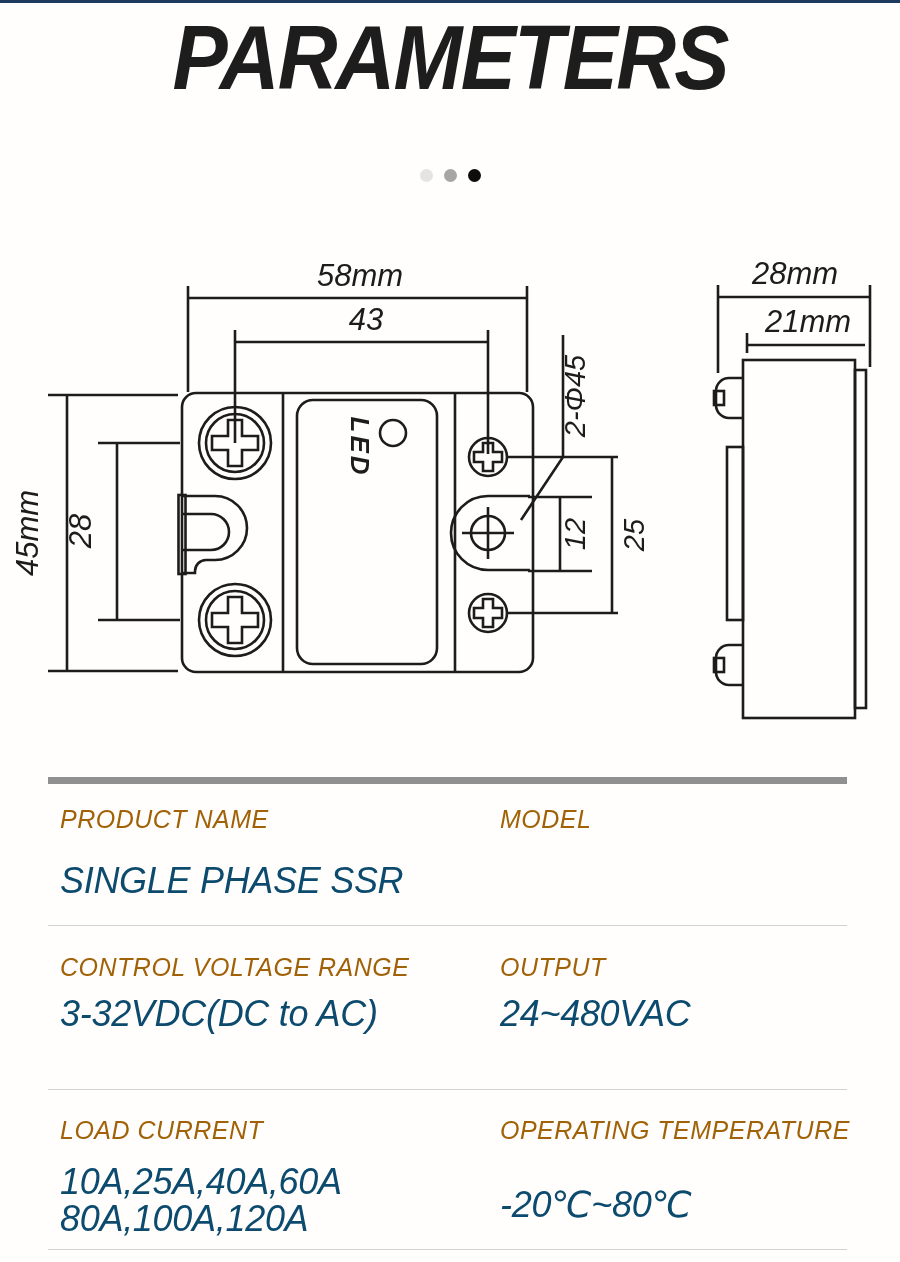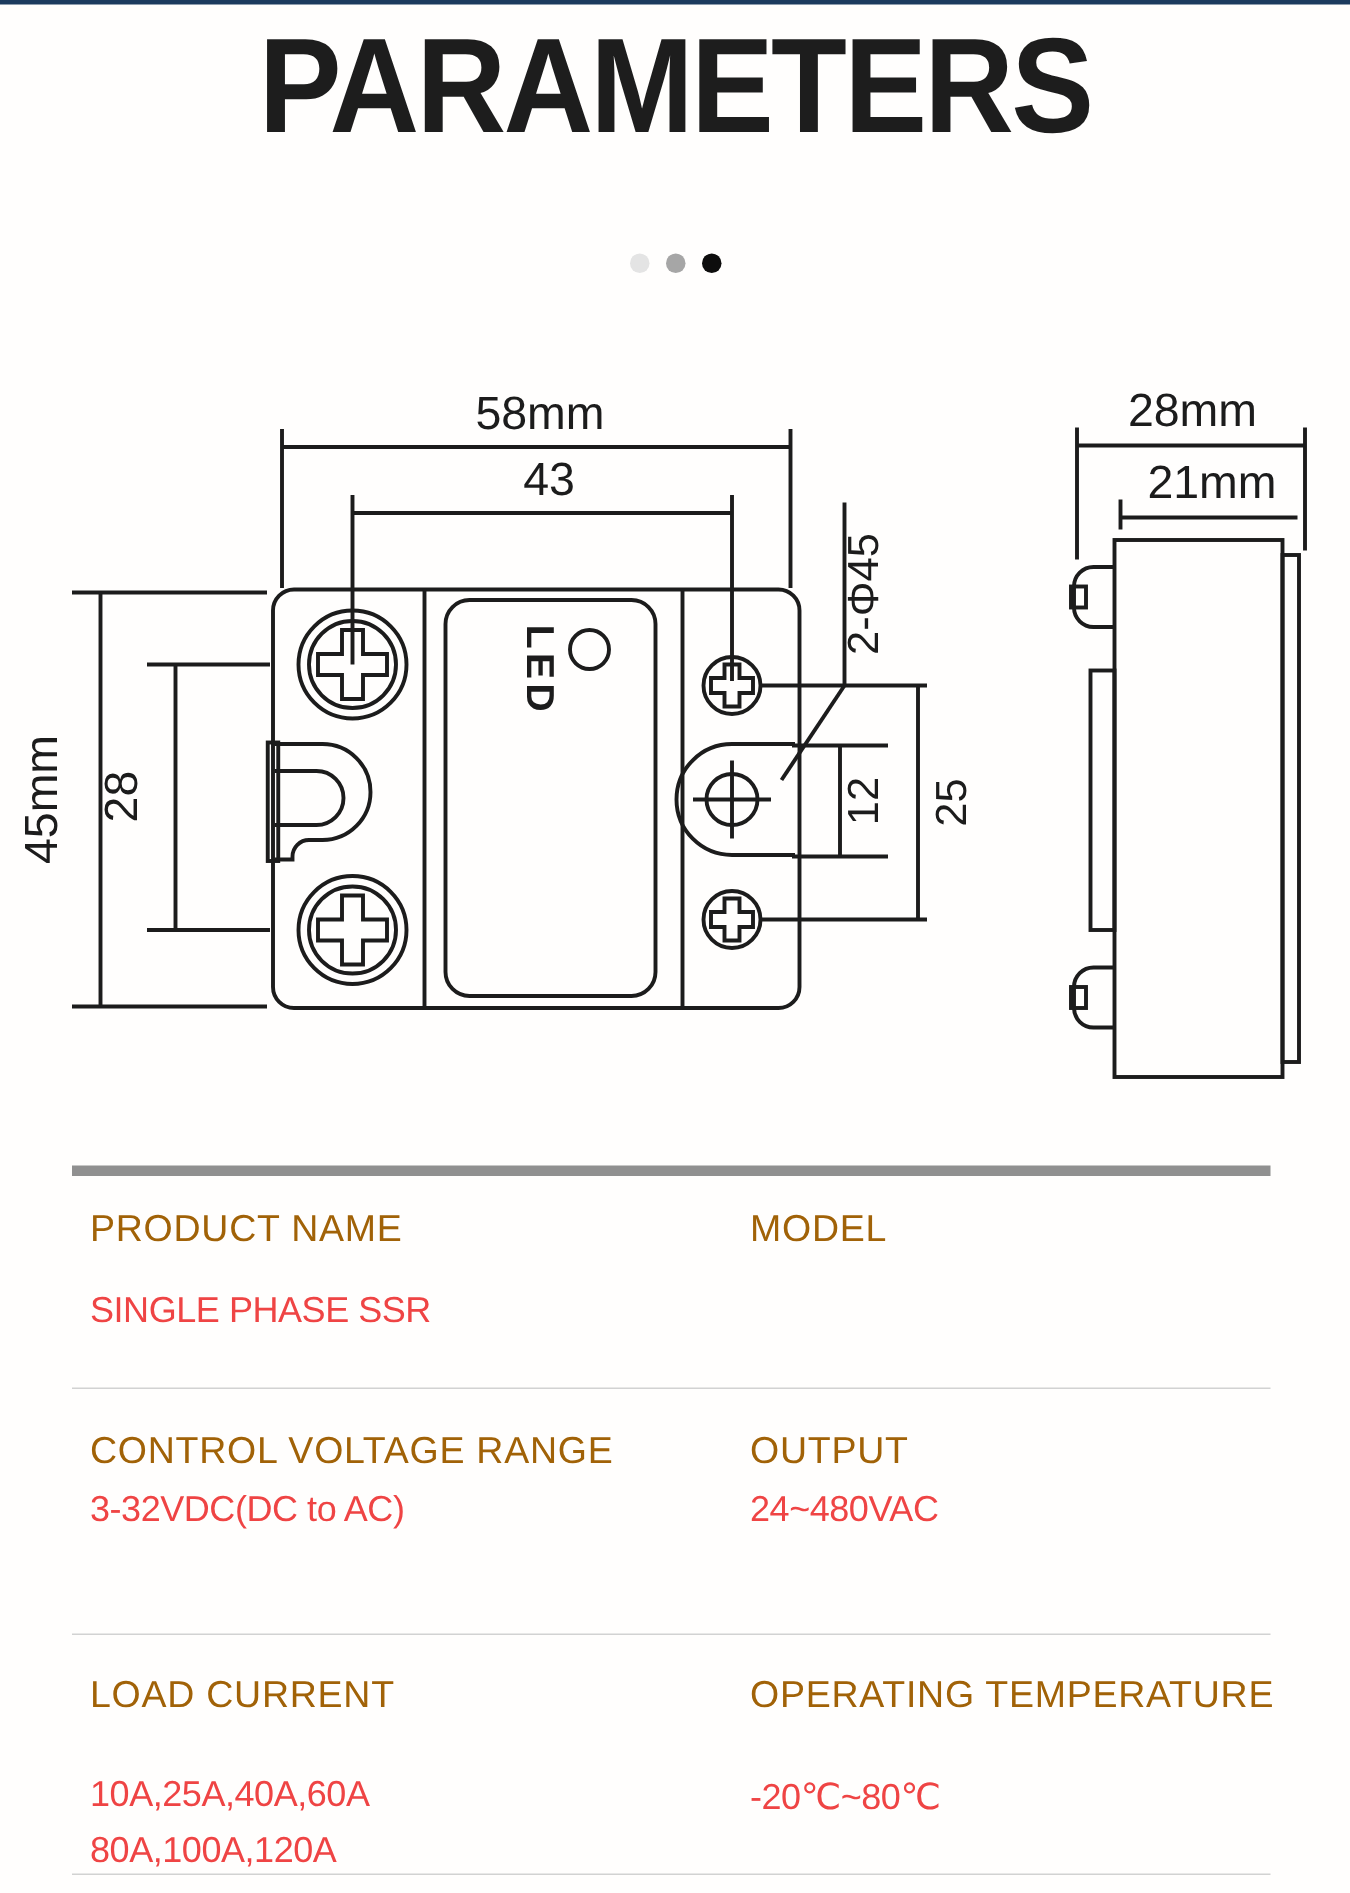--- a/index.html
+++ b/index.html
@@ -1,43 +1,43 @@
 <!DOCTYPE html>
 <html><head>
 <meta charset="utf-8">
 <style>
   html,body{margin:0;padding:0;background:#ffffff;}
   .page{position:relative;width:900px;height:1262px;background:#fffefd;overflow:hidden;
-        font-family:"Liberation Sans","DejaVu Sans",sans-serif;color:#1c1c1c;}
+        font-family:"Liberation Sans","DejaVu Sans",sans-serif;color:#1c1c1c;font-style:italic;}
   .topbar{position:absolute;left:0;top:0;width:900px;height:3px;background:#1c3b5e;}
   .title{position:absolute;left:0;top:8px;width:900px;text-align:center;
          font-size:90px;font-weight:bold;letter-spacing:-2px;color:#1d1d1d;
          transform:scaleX(.92);transform-origin:50% 50%;line-height:100px;white-space:nowrap;}
   .dots{position:absolute;left:0;top:169px;width:900px;display:flex;justify-content:center;gap:11px;}
   .dot{width:13px;height:13px;border-radius:50%;}
   .dot1{background:#e4e4e4;}
   .dot2{background:#a6a6a6;}
   .dot3{background:#0d0d0d;}
   svg.drawing{position:absolute;left:0;top:240px;}
   svg.drawing line, svg.drawing path, svg.drawing rect, svg.drawing circle{
     stroke:#1c1c1c;fill:none;stroke-width:2.6;stroke-linecap:butt;}
   svg.drawing text{fill:#1c1c1c;stroke:none;font-family:"Liberation Sans","DejaVu Sans",sans-serif;}
   .dimtext{font-size:31px;}
   .dimtext-sm{font-size:29px;}
   .ledtext{font-size:26px;font-weight:600;letter-spacing:3px;}
   .thickbar{position:absolute;left:48px;top:777px;width:799px;height:7px;background:#909090;}
   .hr{position:absolute;left:48px;width:799px;height:1px;background:#d2d2d2;}
   .hr1{top:925px;} .hr2{top:1089px;} .hr3{top:1249px;}
   .spec-label{position:absolute;font-size:25px;color:#a16207;letter-spacing:.5px;white-space:nowrap;}
-  .spec-value{position:absolute;font-size:24px;color:#ef4444;letter-spacing:-.3px;white-space:nowrap;}
+  .spec-value{position:absolute;font-size:36px;color:#0c4a6e;letter-spacing:-.3px;white-space:nowrap;}
   .colL{left:60px;} .colR{left:500px;}
   .lab-r1{top:805px;} .val-r1{top:860px;}
   .lab-r2{top:953px;} .val-r2{top:993px;}
   .lab-r3{top:1116px;}
-  .val-r3a{top:1163px;line-height:37px;margin-top:15px;}
+  .val-r3a{top:1163px;line-height:37px;}
   .val-r3b{top:1184px;}
 </style>
 </head>
 <body>
 
 <div class="page">
 
   <div class="topbar"></div>
 
   <div class="title">PARAMETERS</div>

